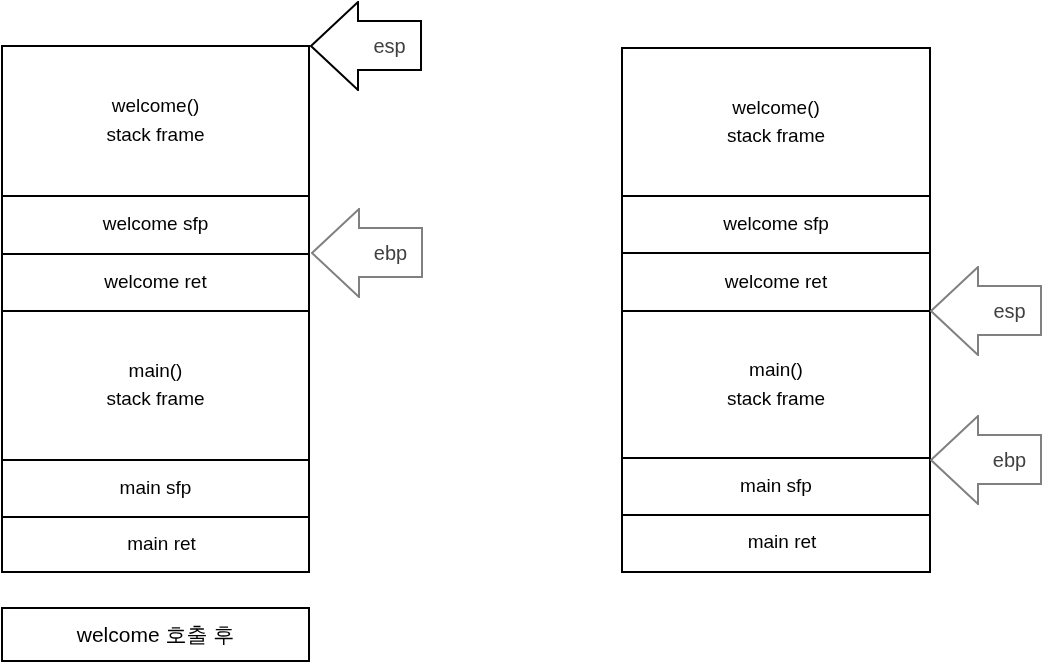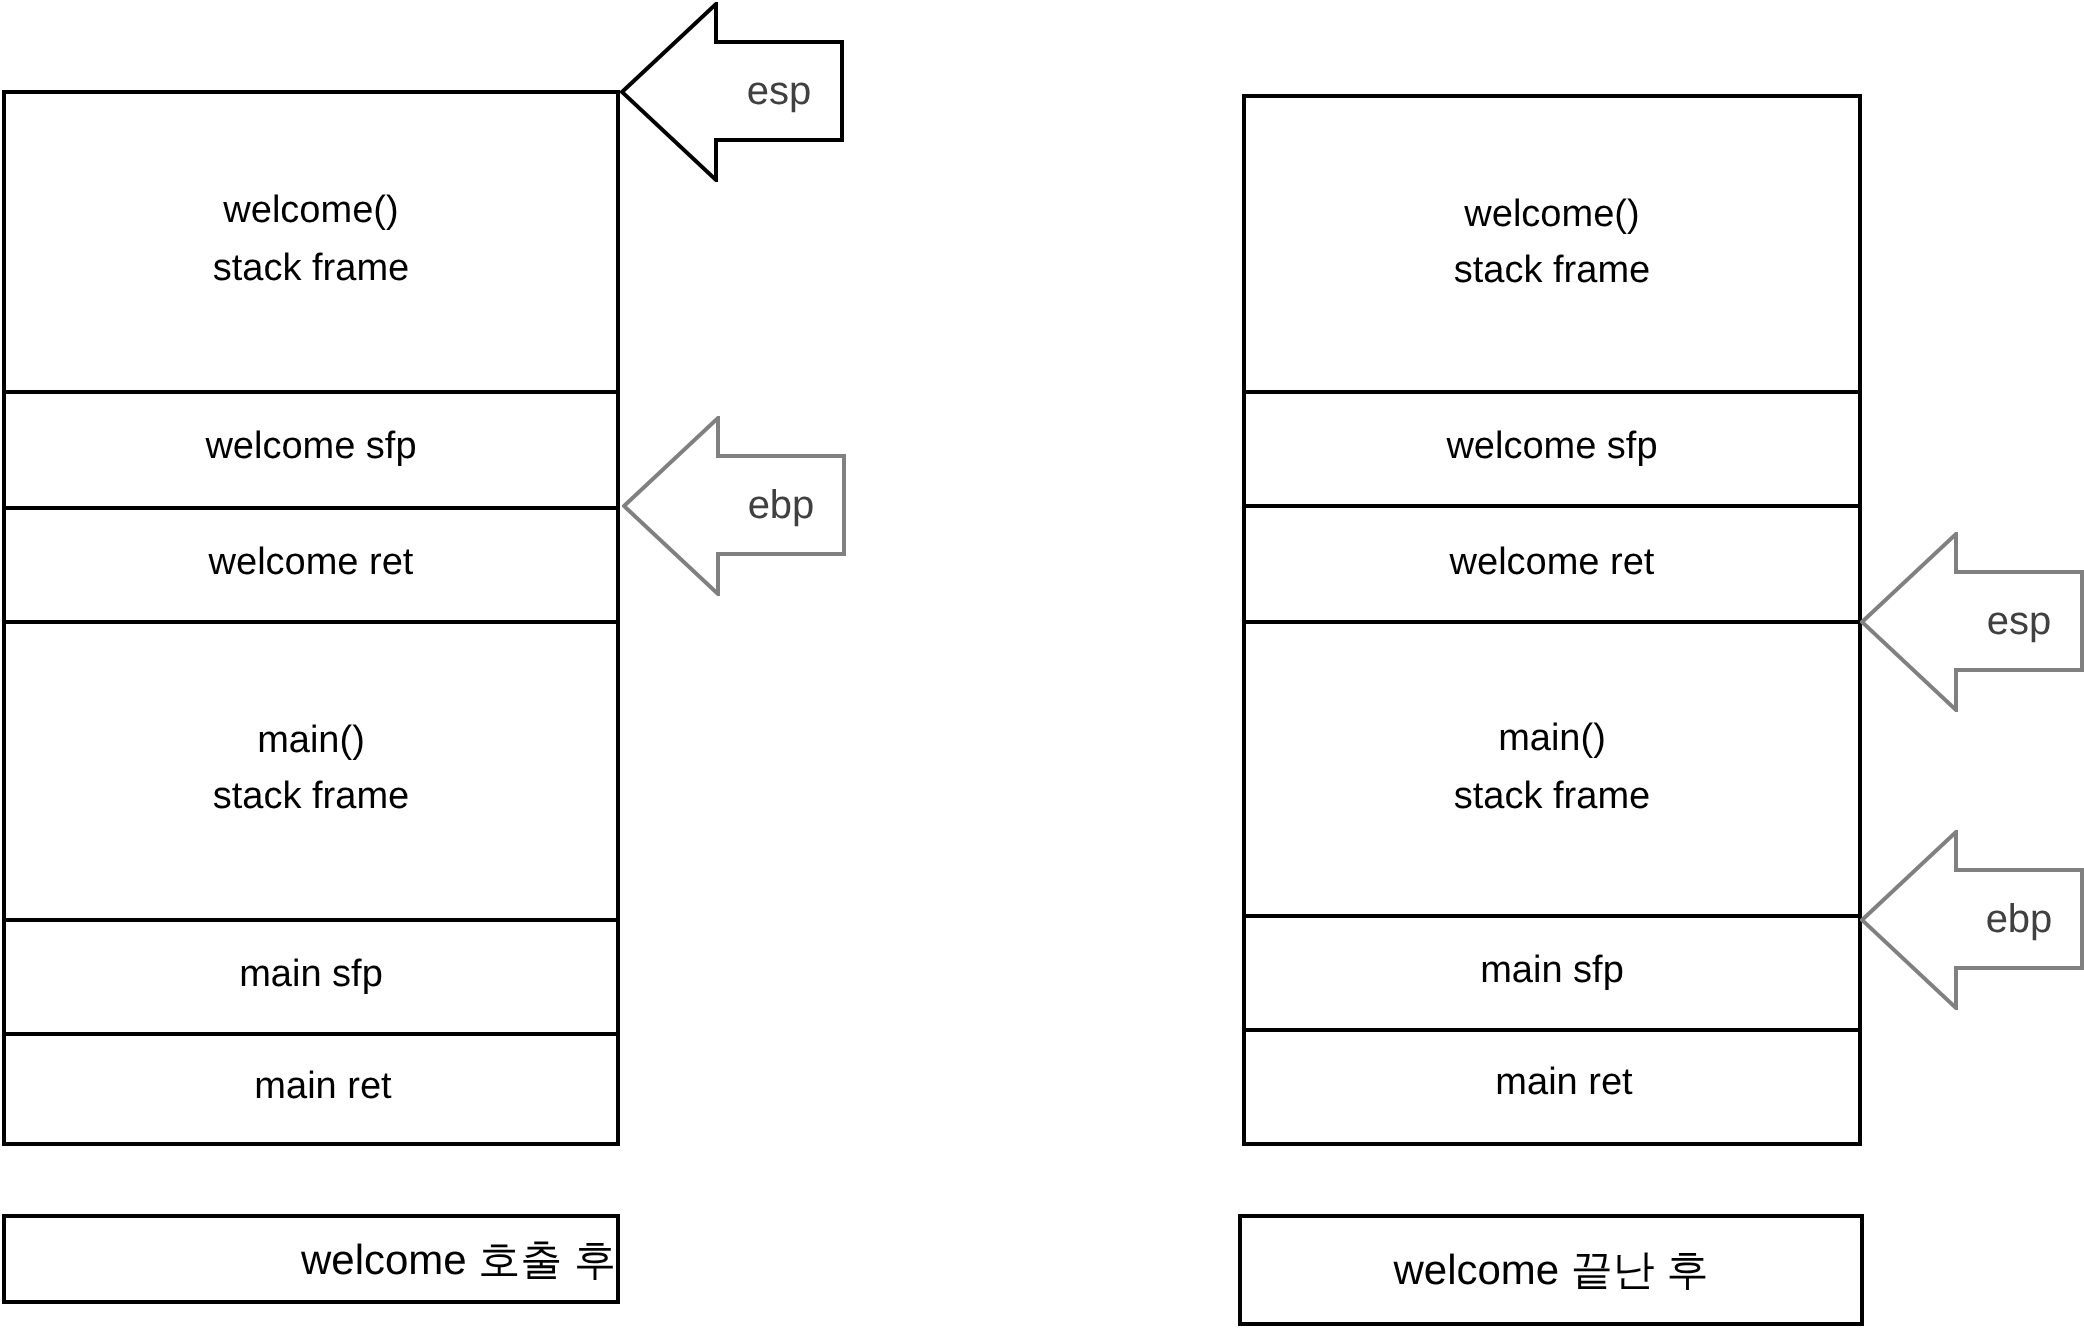--- a/index.html
+++ b/index.html
@@ -74,21 +74,21 @@
     <div class="stack-section sec-frame">welcome()
 stack frame</div>
     <div class="stack-section sec-row-a">welcome sfp</div>
     <div class="stack-section sec-row">welcome ret</div>
     <div class="stack-section sec-frame">main()
 stack frame</div>
     <div class="stack-section sec-row">main sfp</div>
     <div class="stack-section sec-row-last">main ret</div>
   </div>
 
-  <div class="caption-box" style="left:1px; top:607px; width:309px; height:45px;justify-content:flex-end;">
+  <div class="caption-box" style="left:1px; top:607px; width:309px; height:55px;">
     <span>welcome 호출 후</span>
   </div>
 
   <div class="block-arrow" style="left:310px; top:1px;">
     <svg width="113" height="90" viewBox="0 0 113 90">
       <polygon points="1,45 48,1 48,20 111,20 111,69 48,69 48,89" fill="#ffffff" stroke-width="2" stroke="#000000"></polygon>
     </svg>
     <span class="arrow-text">esp</span>
   </div>
 
@@ -103,23 +103,20 @@
     <div class="stack-section sec-frame" style="height:148px;">welcome()
 stack frame</div>
     <div class="stack-section sec-row">welcome sfp</div>
     <div class="stack-section sec-row-a">welcome ret</div>
     <div class="stack-section sec-frame" style="height:147px;">main()
 stack frame</div>
     <div class="stack-section sec-row">main sfp</div>
     <div class="stack-section sec-row-last">main ret</div>
   </div>
 
-  <div class="caption-box" style="left:619px; top:607px; width:313px; height:56px;">
-    <span>welcome 끝난 후</span>
-  </div>
 
   <div class="block-arrow" style="left:930px; top:266px;">
     <svg width="113" height="90" viewBox="0 0 113 90">
       <polygon points="1,45 48,1 48,20 111,20 111,69 48,69 48,89" fill="#ffffff" stroke-width="2" stroke="#808080"></polygon>
     </svg>
     <span class="arrow-text">esp</span>
   </div>
 
   <div class="block-arrow" style="left:930px; top:415px;">
     <svg width="113" height="90" viewBox="0 0 113 90">

